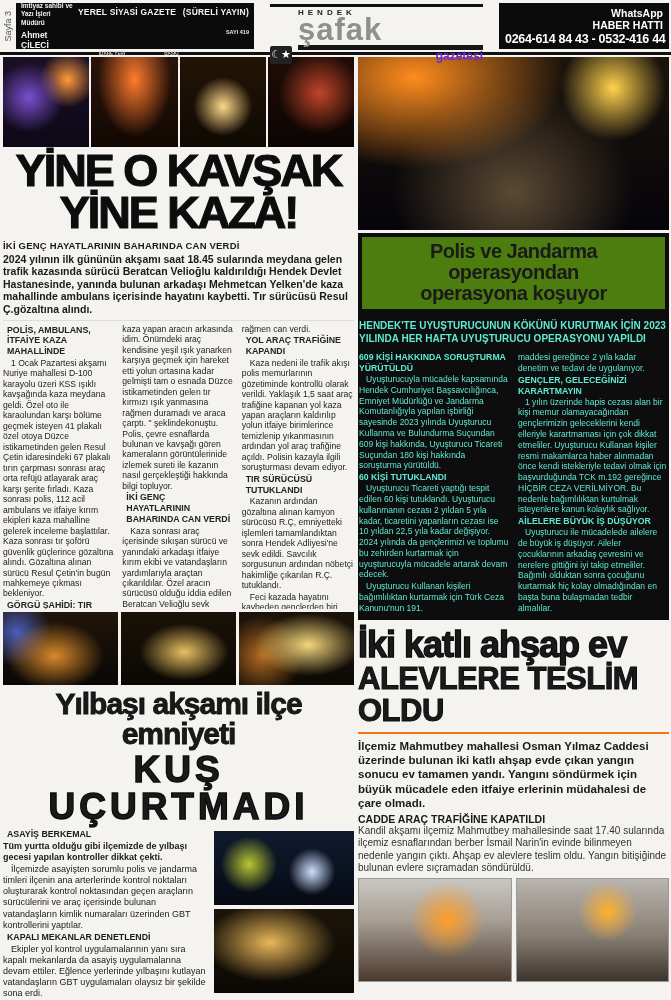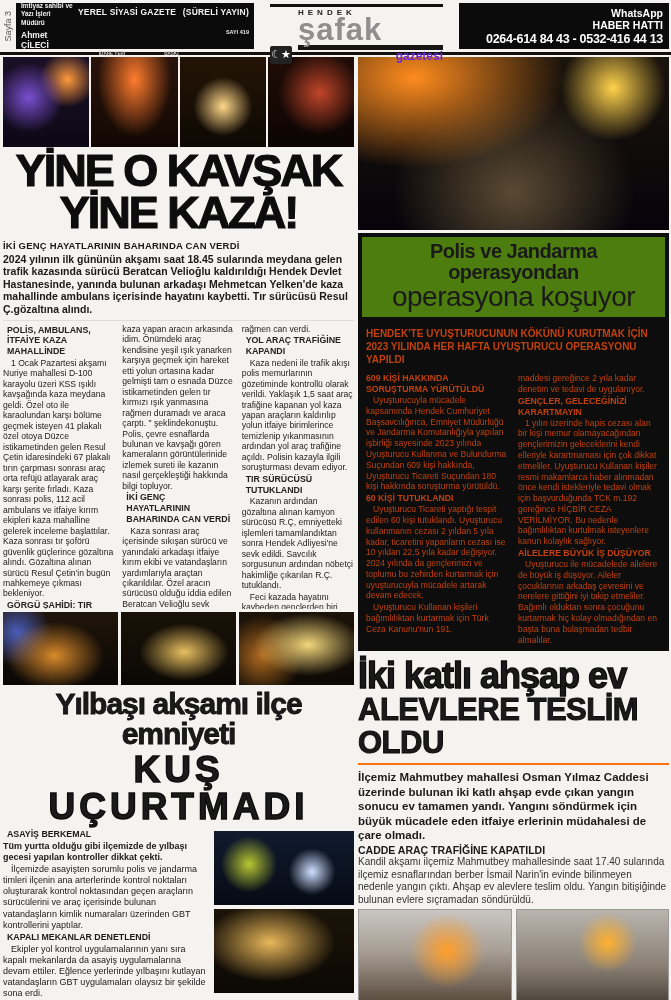--- a/index.html
+++ b/index.html
@@ -24,21 +24,21 @@
   .issue { font-size:5.5px; font-weight:bold; text-align:right; color:#e8e8e8; }
   .mlogo { flex:1; margin:0 10px; position:relative; padding:1px 6px; }
   .mlogo .topbar { height:3px; background:#111; margin-bottom:1px; }
   .logorow { display:flex; align-items:flex-end; gap:6px; }
   .flagic { width:22px; height:18px; background:#222; color:#fff; font-size:11px; display:flex; align-items:center; justify-content:center; border-radius:2px; }
   .logomain { flex:1; }
   .hendek { font-size:8px; font-weight:bold; letter-spacing:4px; color:#222; }
   .safak { font-size:31px; font-weight:bold; color:#8f8f8d; line-height:.85; letter-spacing:1px; }
   .midbar { height:5px; background:#161616; margin-top:2px; }
   .gazetesi { font-size:12px; font-weight:bold; color:#6d28d9; text-align:right; line-height:1.1; }
-  .mwa { width:210px; background:#0b0b0b; color:#fff; padding:4px 6px; text-align:right; display:flex; flex-direction:column; justify-content:center; }
+  .mwa { width:170px; background:#0b0b0b; color:#fff; padding:4px 6px; text-align:right; display:flex; flex-direction:column; justify-content:center; }
   .wa1 { font-size:10.5px; font-weight:bold; }
   .wa2 { font-size:10.5px; font-weight:bold; }
   .wa3 { font-size:12.5px; font-weight:bold; white-space:nowrap; letter-spacing:-.3px; margin-top:1px; }
 
   
   .main { display:flex; }
   .lcol { width:357px; padding:0 3px; }
   .rcol { width:314px; padding:0 2px 0 1px; }
 
   
@@ -75,22 +75,22 @@
 
   
   .ny-h1 { font-weight:900; font-size:30px; letter-spacing:-1px; text-align:center; line-height:1; margin-top:4px; -webkit-text-stroke:.8px #0d0d0d; }
   .ny-h2 { font-weight:900; font-size:37px; letter-spacing:4px; text-align:center; line-height:1; margin:2px 0 4px; -webkit-text-stroke:1.4px #0d0d0d; }
   .nytext { font-size:9px; line-height:1.24; }
   .nytext .lead2 { font-weight:bold; text-indent:0; }
 
   
   .boxhead { border:4px solid #0d0d0d; background:#4d7c0f; text-align:center; padding:4px 2px 6px; margin-top:2px; }
   .bh1 { font-size:20px; font-weight:900; line-height:1.05; letter-spacing:-.5px; }
-  .bh2 { font-size:28px; font-weight:400; line-height:1; letter-spacing:-.5px; }
-  .blackbox { background:#0d0d0d; color:#c2410c; padding:6px 8px 5px; }
+  .bh2 { font-size:20px; font-weight:700; line-height:1; letter-spacing:-.5px; }
+  .blackbox { background:#0d0d0d; color:#5eead4; padding:6px 1px 5px; }
   .bbsub { font-size:10px; font-weight:bold; line-height:1.3; margin-bottom:7px; }
   .bbcols { display:flex; gap:9px; }
   .wcol { flex:1; font-size:8.5px; line-height:1.27; }
   .wcol .wh { font-weight:bold; font-size:8.7px; }
   .wcol p { margin-bottom:1px; text-indent:7px; }
   .wcol p.noind { text-indent:0; }
 
   
   .fire-h1 { font-size:36px; font-weight:900; letter-spacing:-1px; line-height:1; margin-top:7px; -webkit-text-stroke:1.3px #0d0d0d; }
   .fire-h2 { font-size:31px; font-weight:900; letter-spacing:-.5px; line-height:1.05; border-bottom:2px solid #f97316; padding-bottom:4px; -webkit-text-stroke:1px #0d0d0d; }

